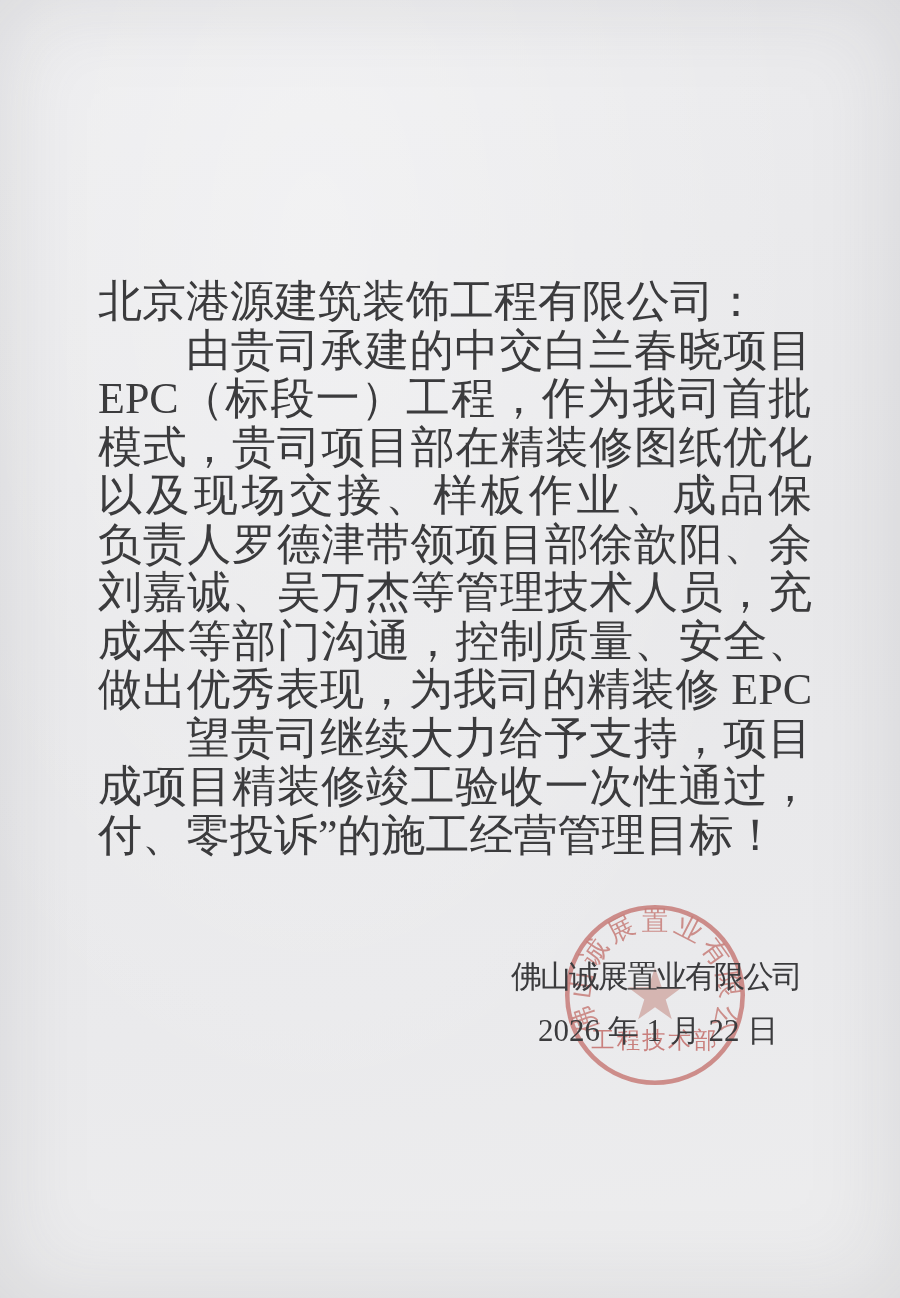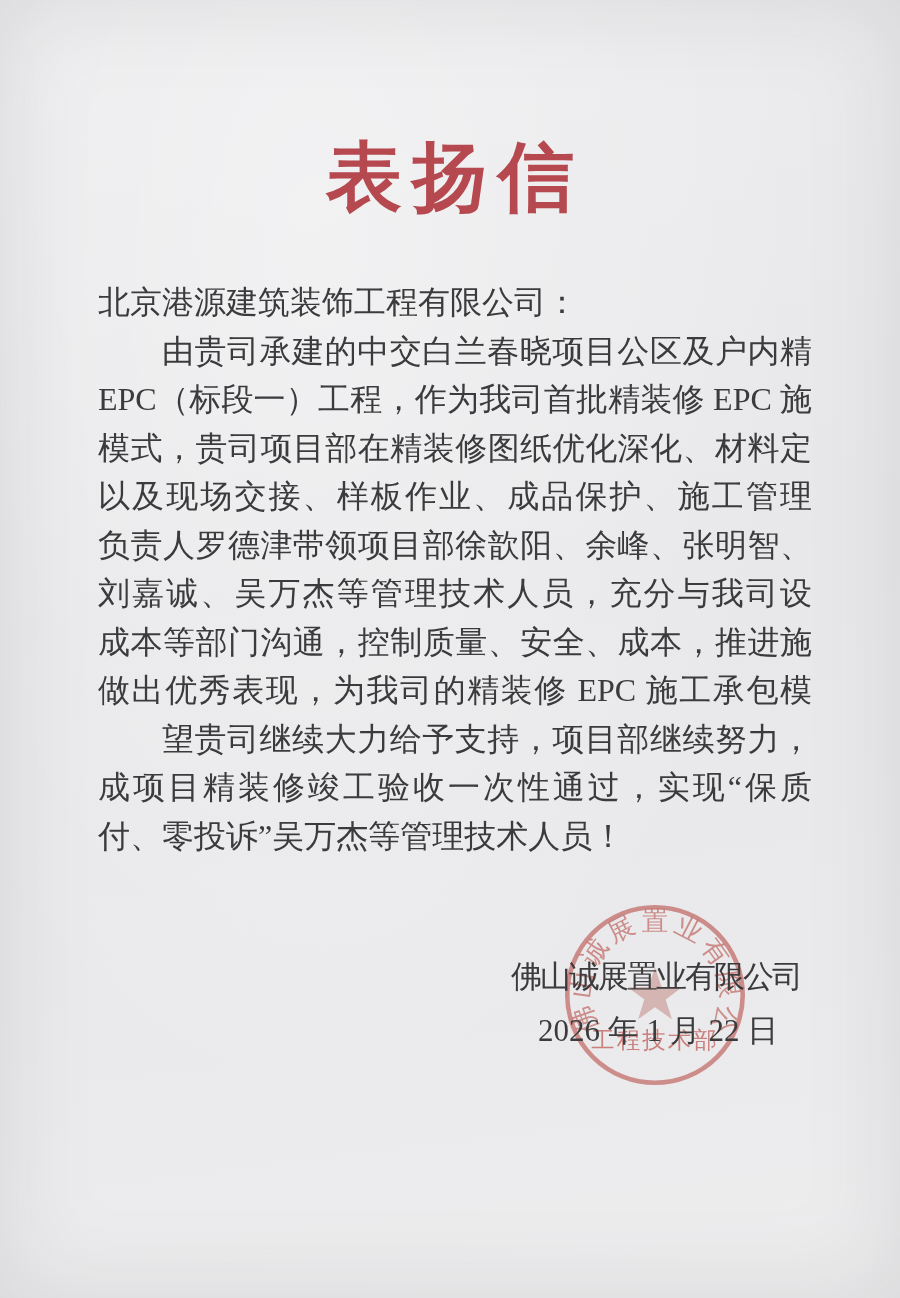--- a/index.html
+++ b/index.html
@@ -16,21 +16,21 @@
   }
   .vignette{position:absolute;inset:0;box-shadow:inset 0 0 90px rgba(120,120,125,.18);pointer-events:none;}
 
   .title{
     position:absolute;top:134px;left:0;width:100%;
     text-align:center;font-size:76px;line-height:86px;font-weight:700;
     color:#b5494f;letter-spacing:10px;text-indent:10px;
   }
   .body-text{
     position:absolute;left:98px;top:278px;width:714px;
-    font-size:32px;line-height:48.5px;color:#3b3b3d;z-index:2;font-family:Liberation Serif, serif;
+    font-size:44px;line-height:48.5px;color:#3b3b3d;z-index:2;font-family:Liberation Serif, serif;
   }
   .line{height:48.5px;white-space:nowrap;}
   .line.j{white-space:normal;text-align:justify;text-align-last:justify;overflow:hidden;}
   .line.ind{text-indent:2em;}
 
   .sig-company{
     position:absolute;top:956px;left:656px;transform:translateX(-50%);
     font-size:31px;letter-spacing:-2px;color:#3b3b3d;white-space:nowrap;z-index:2;
   }
   .sig-date{
@@ -40,35 +40,34 @@
   .stamp{
     position:absolute;left:553px;top:893px;width:204px;height:204px;
     z-index:1;mix-blend-mode:multiply;opacity:.8;filter:blur(.3px);
   }
 </style>
 </head>
 <body>
 
 <div class="paper">
 
-  <div class="title">表扬信</div>
 
   <div class="body-text">
     <div class="line">北京港源建筑装饰工程有限公司：</div>
     <div class="line j ind">由贵司承建的中交白兰春晓项目公区及户内精装修</div>
     <div class="line j">EPC（标段一）工程，作为我司首批精装修 EPC 施工承包</div>
     <div class="line j">模式，贵司项目部在精装修图纸优化深化、材料定样排产</div>
     <div class="line j">以及现场交接、样板作业、成品保护、施工管理中，项目</div>
     <div class="line j">负责人罗德津带领项目部徐歆阳、余峰、张明智、张志鹏、</div>
     <div class="line j">刘嘉诚、吴万杰等管理技术人员，充分与我司设计、工程、</div>
     <div class="line j">成本等部门沟通，控制质量、安全、成本，推进施工进度，</div>
     <div class="line j">做出优秀表现，为我司的精装修 EPC 施工承包模式的成功</div>
     <div class="line j ind">望贵司继续大力给予支持，项目部继续努力，顺利达</div>
     <div class="line j">成项目精装修竣工验收一次性通过，实现“保质量、保交</div>
-    <div class="line">付、零投诉”吴万杰等管理技术人员！</div>
+    <div class="line">付、零投诉”的施工经营管理目标！</div>
   </div>
 
   <div class="sig-company">佛山诚展置业有限公司</div>
   <div class="sig-date">2026 年 1 月 22 日</div>
 
   <svg class="stamp" viewBox="0 0 200 200">
     <circle cx="100" cy="100" r="86" fill="none" stroke="#c9544e" stroke-width="4.5" opacity="0.75"></circle>
     <path id="ringPath" d="M 49.6 139.4 A 64 64 0 1 1 150.4 139.4" fill="none"></path>
     <text font-size="26" fill="#cf6a62" opacity="0.85" font-family="Liberation Serif, DejaVu Serif, serif">
       <textPath href="#ringPath" startOffset="8" textLength="300" lengthAdjust="spacing">佛山诚展置业有限公司</textPath>

